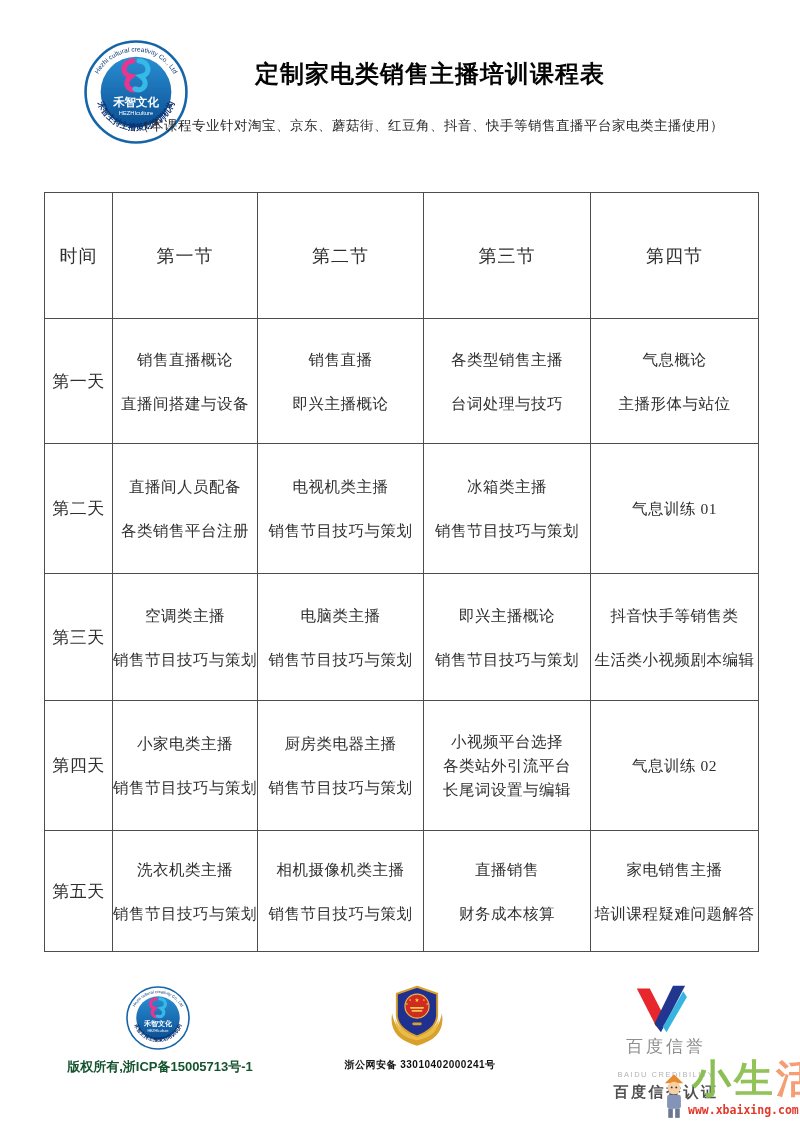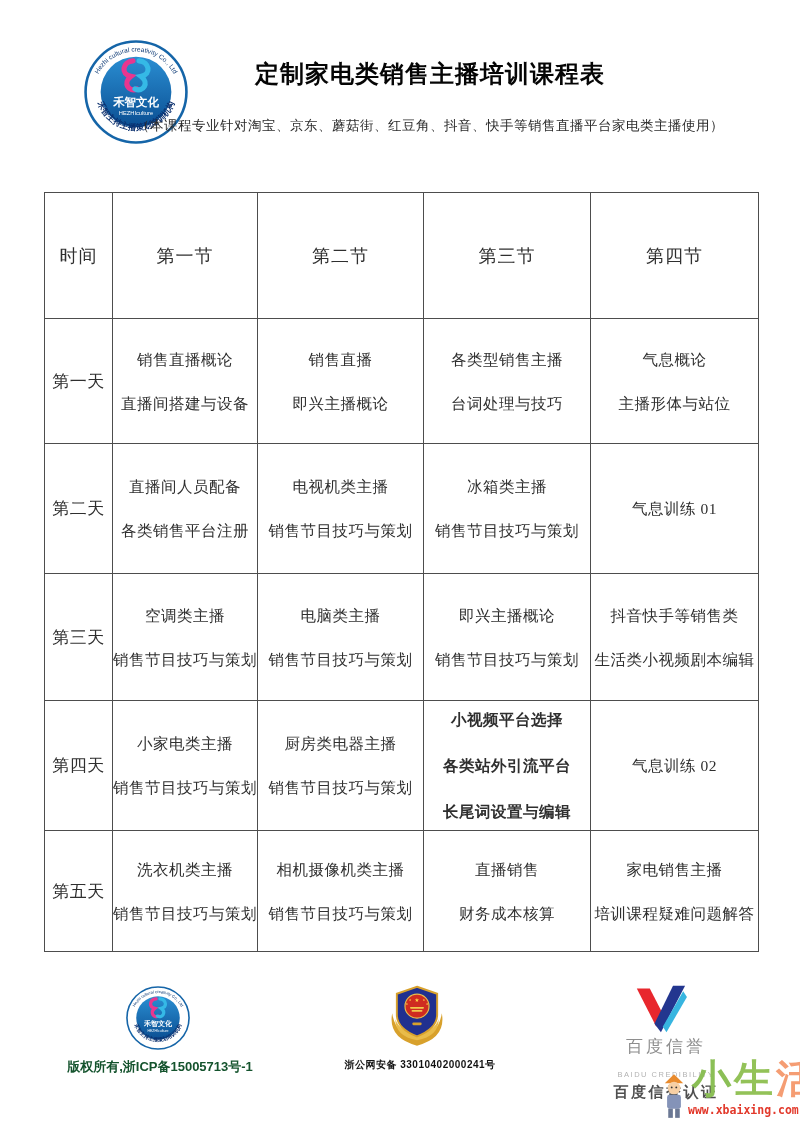--- a/index.html
+++ b/index.html
@@ -18,21 +18,21 @@
   table.course th, table.course td { border:1px solid #4d4d4d; text-align:center; vertical-align:middle; color:#2f2f2f; background:#fff; padding:0; }
   thead tr { height:126px; }
   tbody tr:nth-child(1){ height:125px; }
   tbody tr:nth-child(2){ height:130px; }
   tbody tr:nth-child(3){ height:127px; }
   tbody tr:nth-child(4){ height:130px; }
   tbody tr:nth-child(5){ height:121px; }
   table.course th { font-size:18px; font-weight:400; letter-spacing:1px; }
   td.day { font-size:17px; letter-spacing:0.5px; }
   .cell-content { display:flex; flex-direction:column; justify-content:center; align-items:center; gap:25px; }
-  .cell-content.lines-3 { gap:27px;font-weight:bold; }
+  .cell-content.lines-3 { gap:5px; }
   .cell-line { font-size:15.5px; line-height:19px; letter-spacing:0.5px; white-space:nowrap; }
 
   
   .footer-logo { position:absolute; left:126px; top:986px; width:64px; height:64px; }
   .copyright { position:absolute; left:58px; top:1058px; width:204px; text-align:center;
                font-family:"Liberation Sans", sans-serif; font-size:13px; font-weight:bold; color:#14532d; }
   .police-badge { position:absolute; left:386px; top:980px; width:62px; height:74px; }
   .police-text { position:absolute; left:312px; top:1058px; width:216px; text-align:center;
                  font-family:"Liberation Sans", sans-serif; font-size:10px; font-weight:bold; color:#121212; letter-spacing:0.5px; }
   .baidu-logo { position:absolute; left:632px; top:983px; width:56px; height:52px; }

